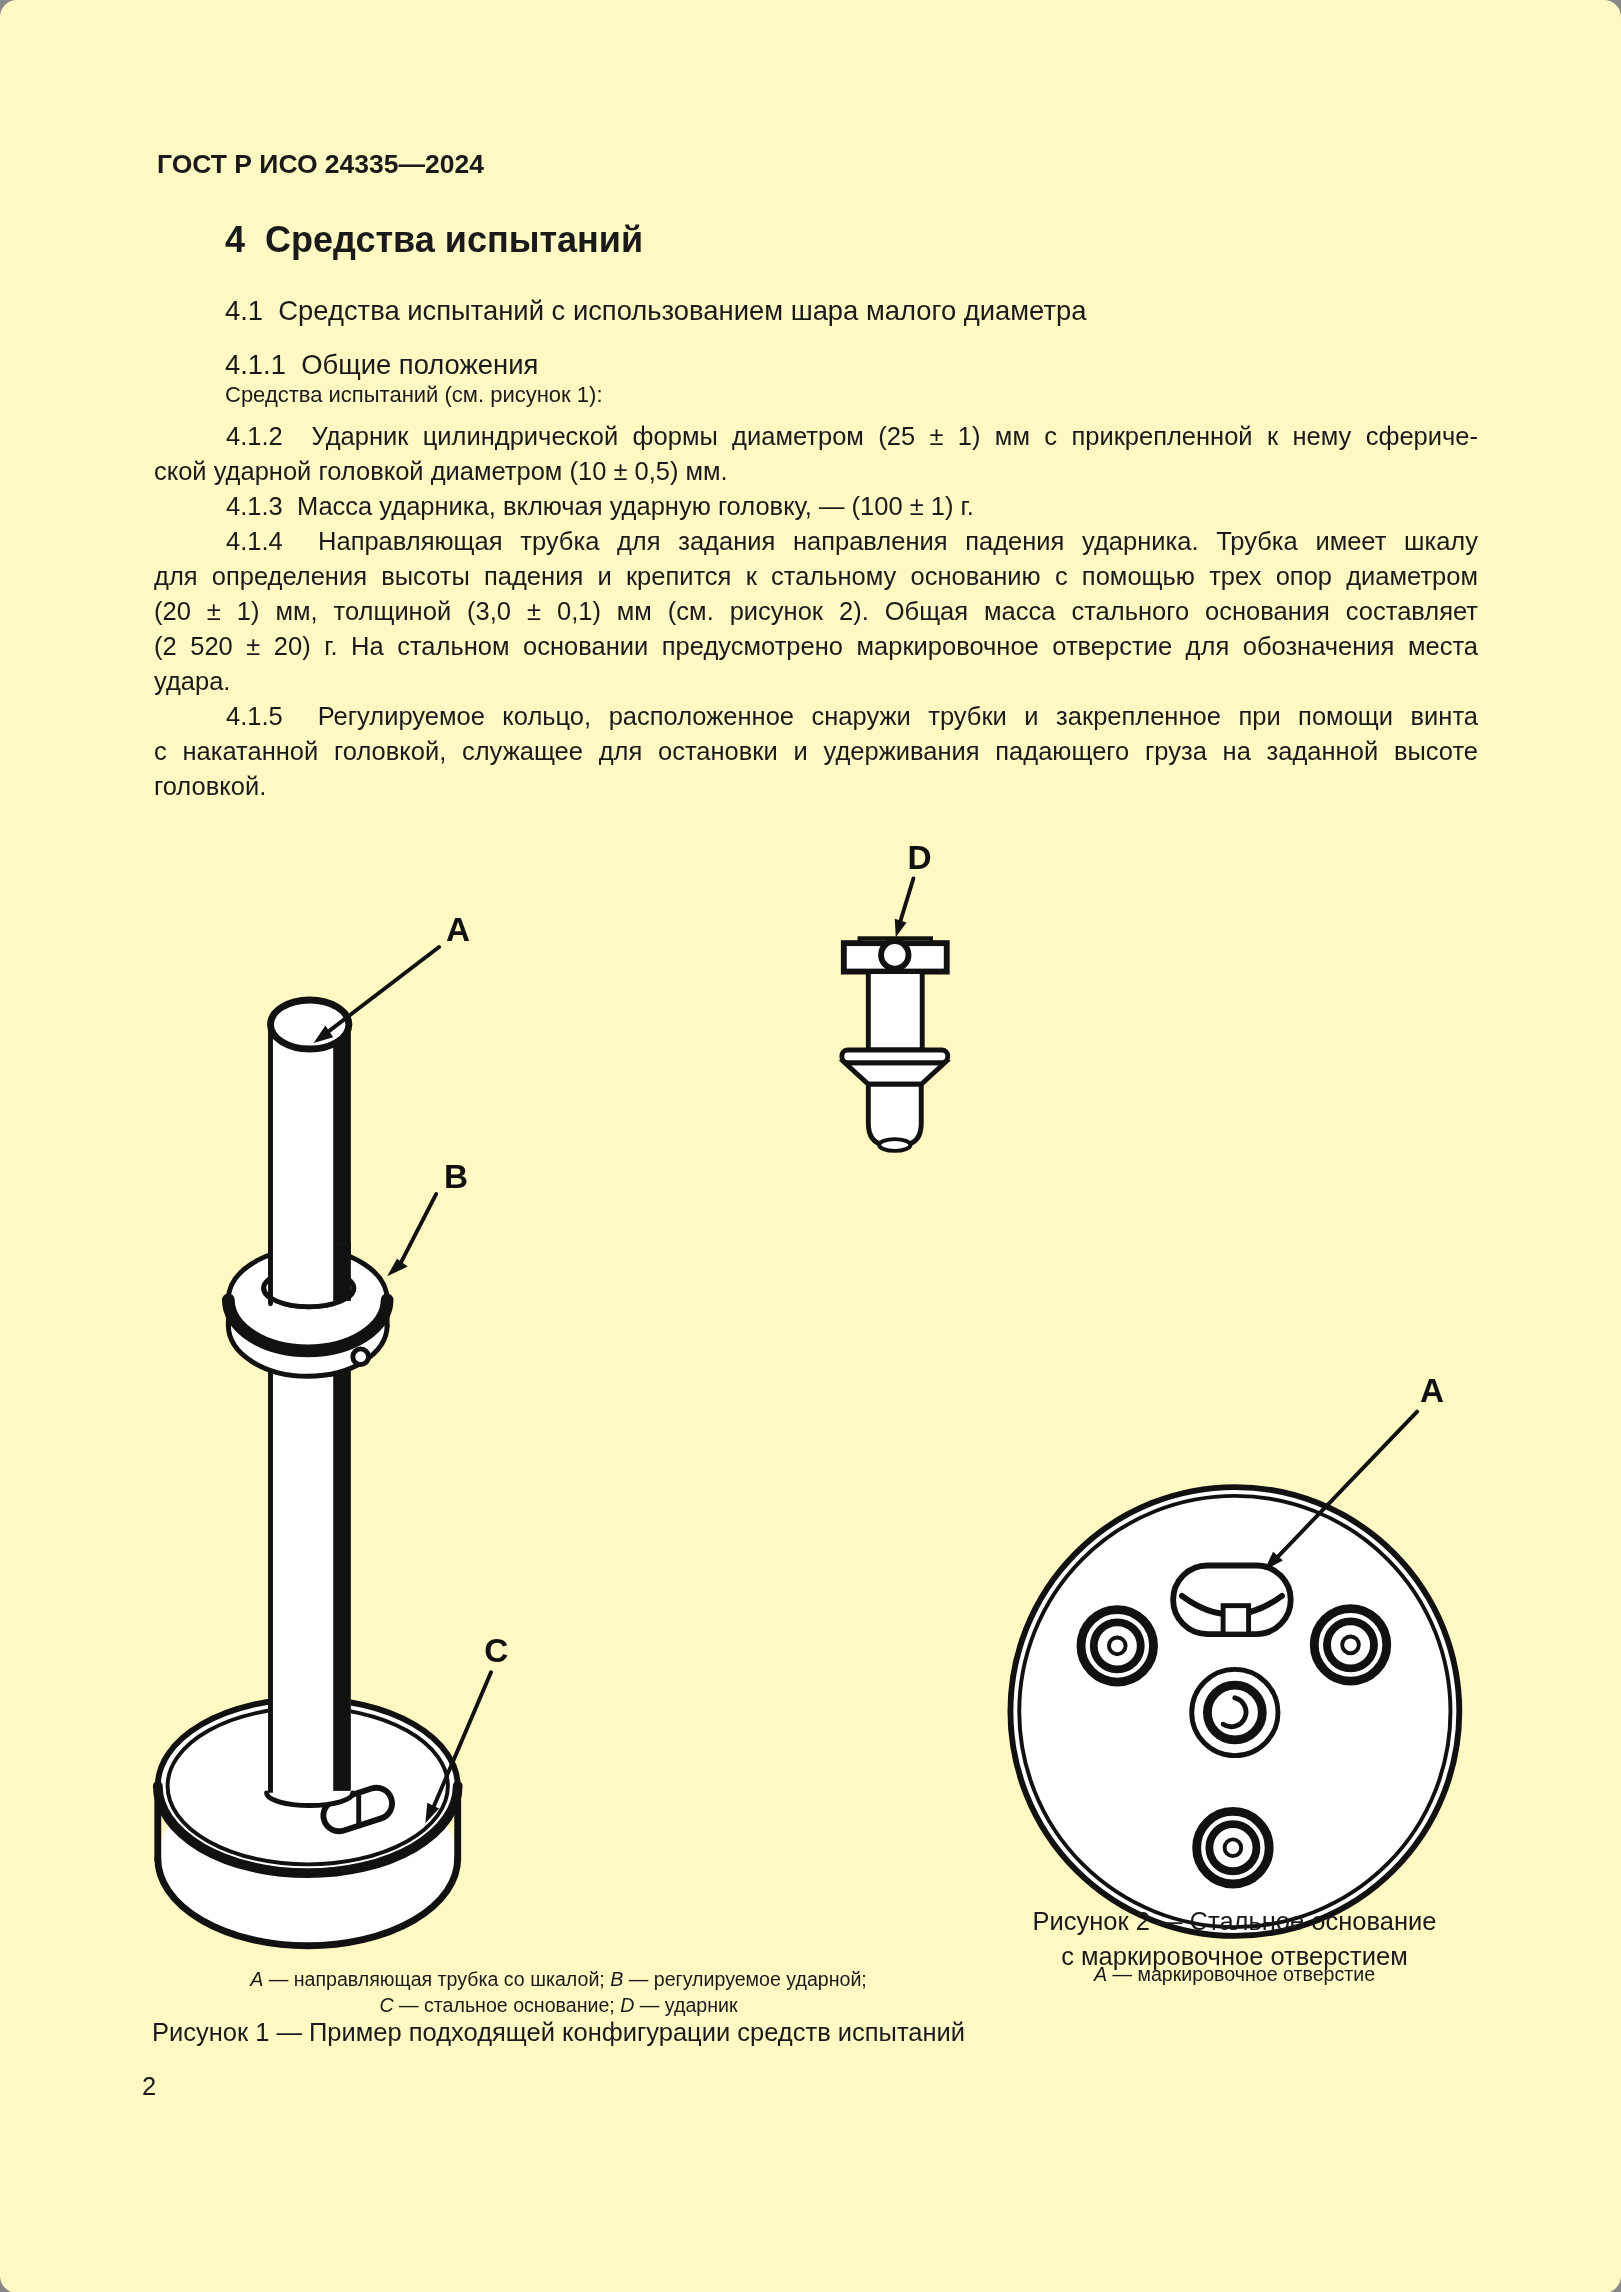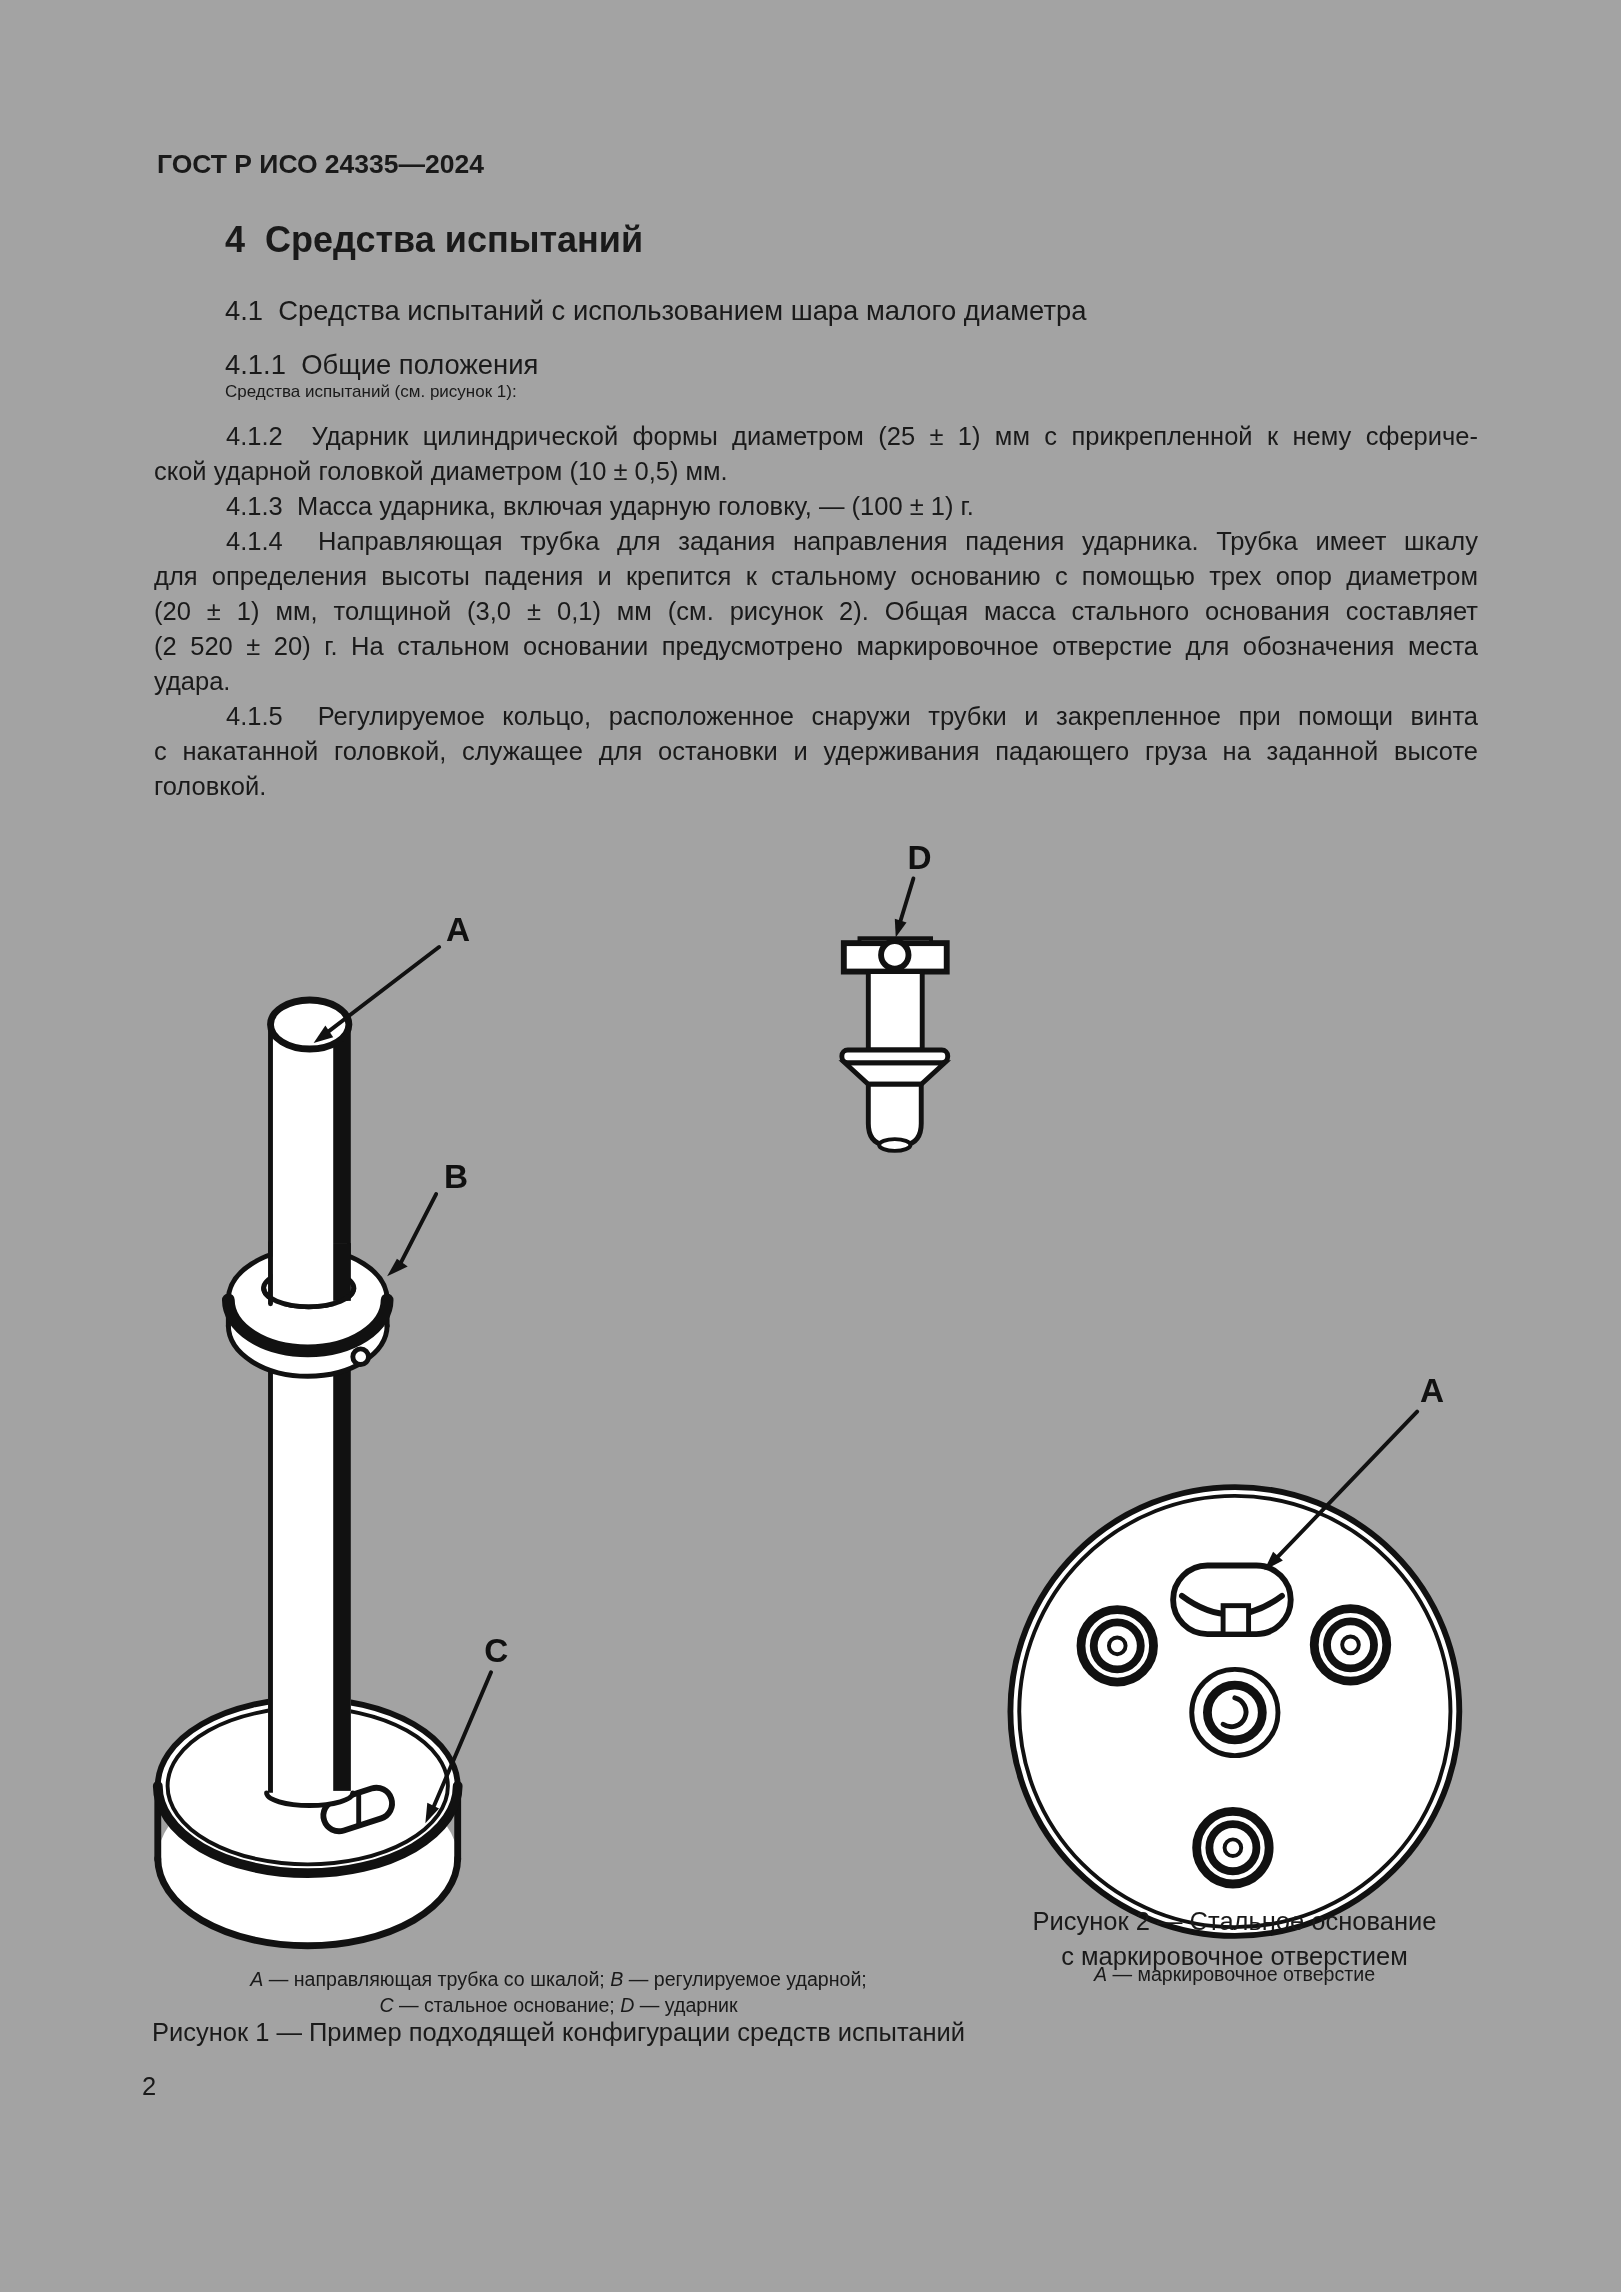--- a/index.html
+++ b/index.html
@@ -1,26 +1,26 @@
 <!DOCTYPE html>
 <html><head>
 <meta charset="utf-8">
 <style>
   html,body{margin:0;padding:0;background:#888;}
-  #page{position:relative;width:1621px;height:2293px;background:#a3a3a3;overflow:hidden;
-        font-family:"Liberation Sans", sans-serif;color:#1a1a1a;}
+  #page{position:relative;width:1621px;height:2293px;background:#fef9c3;overflow:hidden;
+        font-family:"Liberation Sans", sans-serif;color:#1a1a1a;border-radius:17px;}
   .abs{position:absolute;}
   .hdr{font-size:26.5px;font-weight:bold;white-space:pre;}
   .h4{font-size:36px;font-weight:bold;white-space:pre;}
   .h-sub{font-size:27.4px;font-weight:normal;white-space:pre;}
   .body-block{left:154px;top:419px;width:1324px;font-size:25.5px;line-height:35px;}
   .bline{white-space:pre-wrap;}
   .jl{text-align:justify;text-align-last:justify;}
   .ind{padding-left:72px;}
-  .intro{font-size:17px;white-space:pre;}
+  .intro{font-size:22px;white-space:pre;}
   .legend{font-size:19.6px;line-height:25.5px;text-align:center;}
   .figcap{font-size:25.5px;line-height:35px;text-align:center;}
   .it{font-style:italic;}
   .pagenum{font-size:25.5px;}
   svg{position:absolute;left:0;top:0;}
   svg text{font-family:"Liberation Sans", sans-serif;font-weight:bold;font-size:34px;fill:#111;}
 </style>
 </head>
 <body>
 

